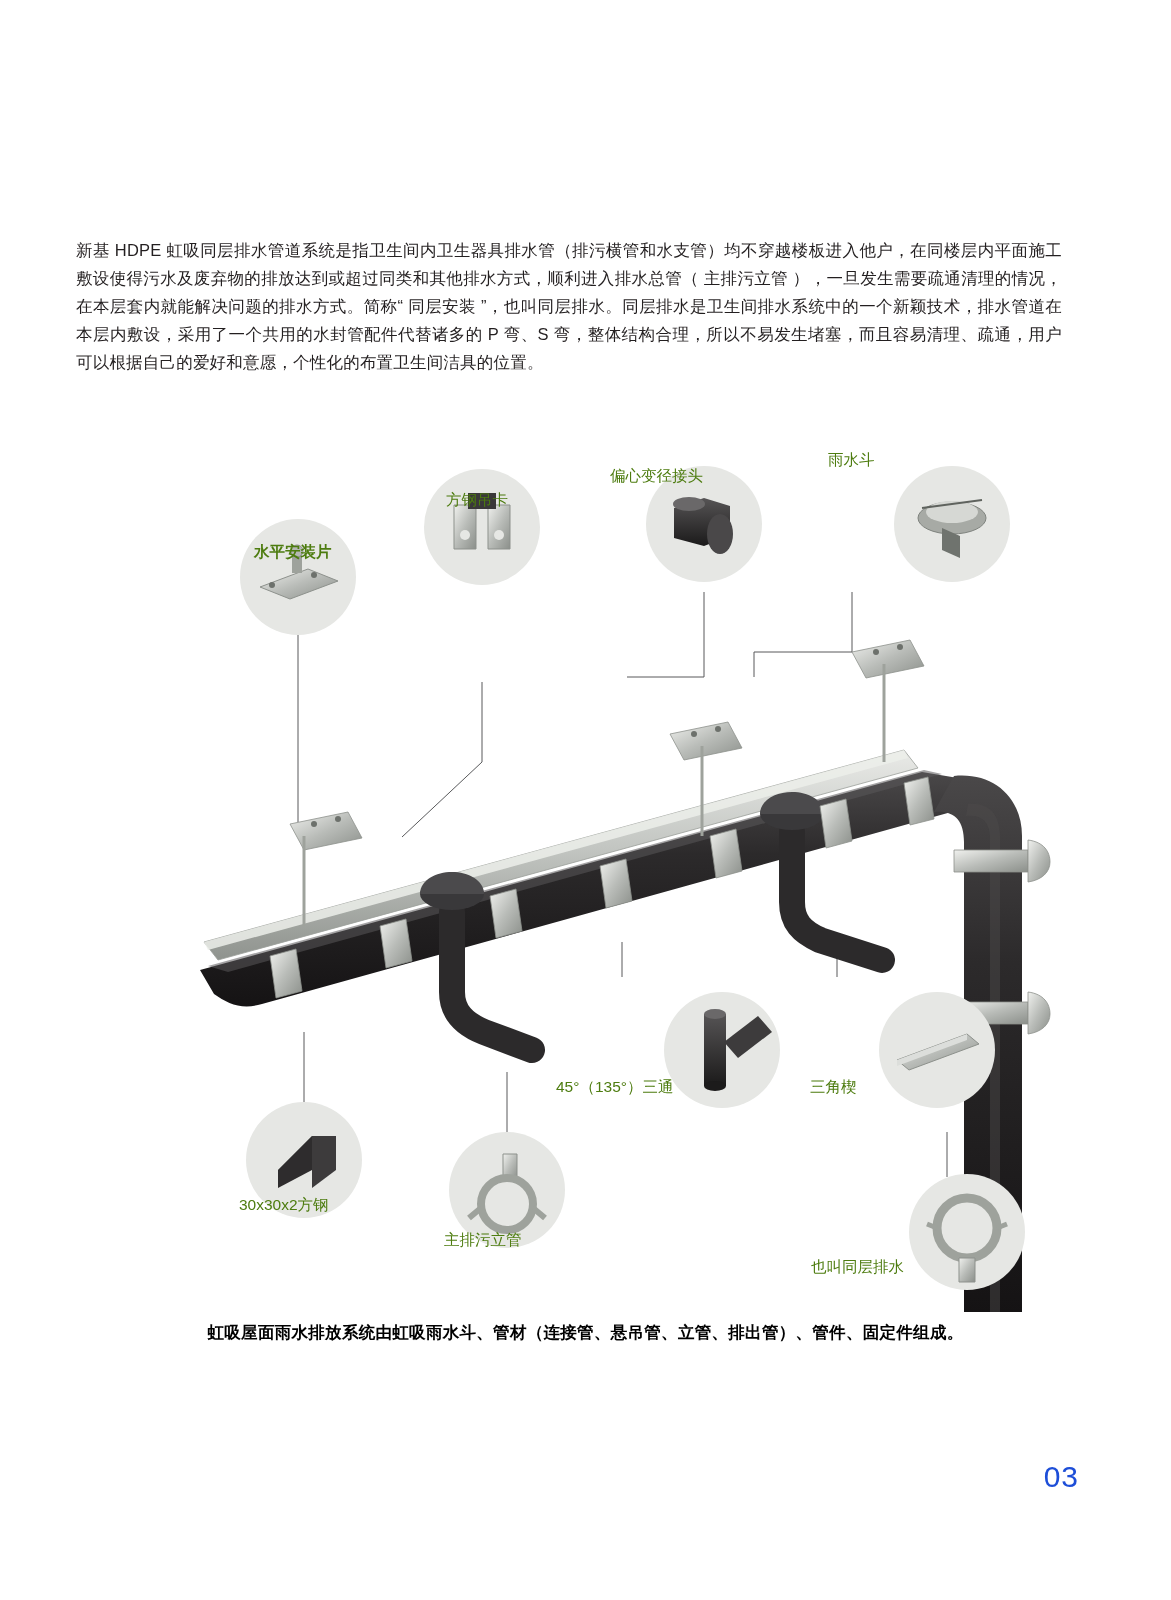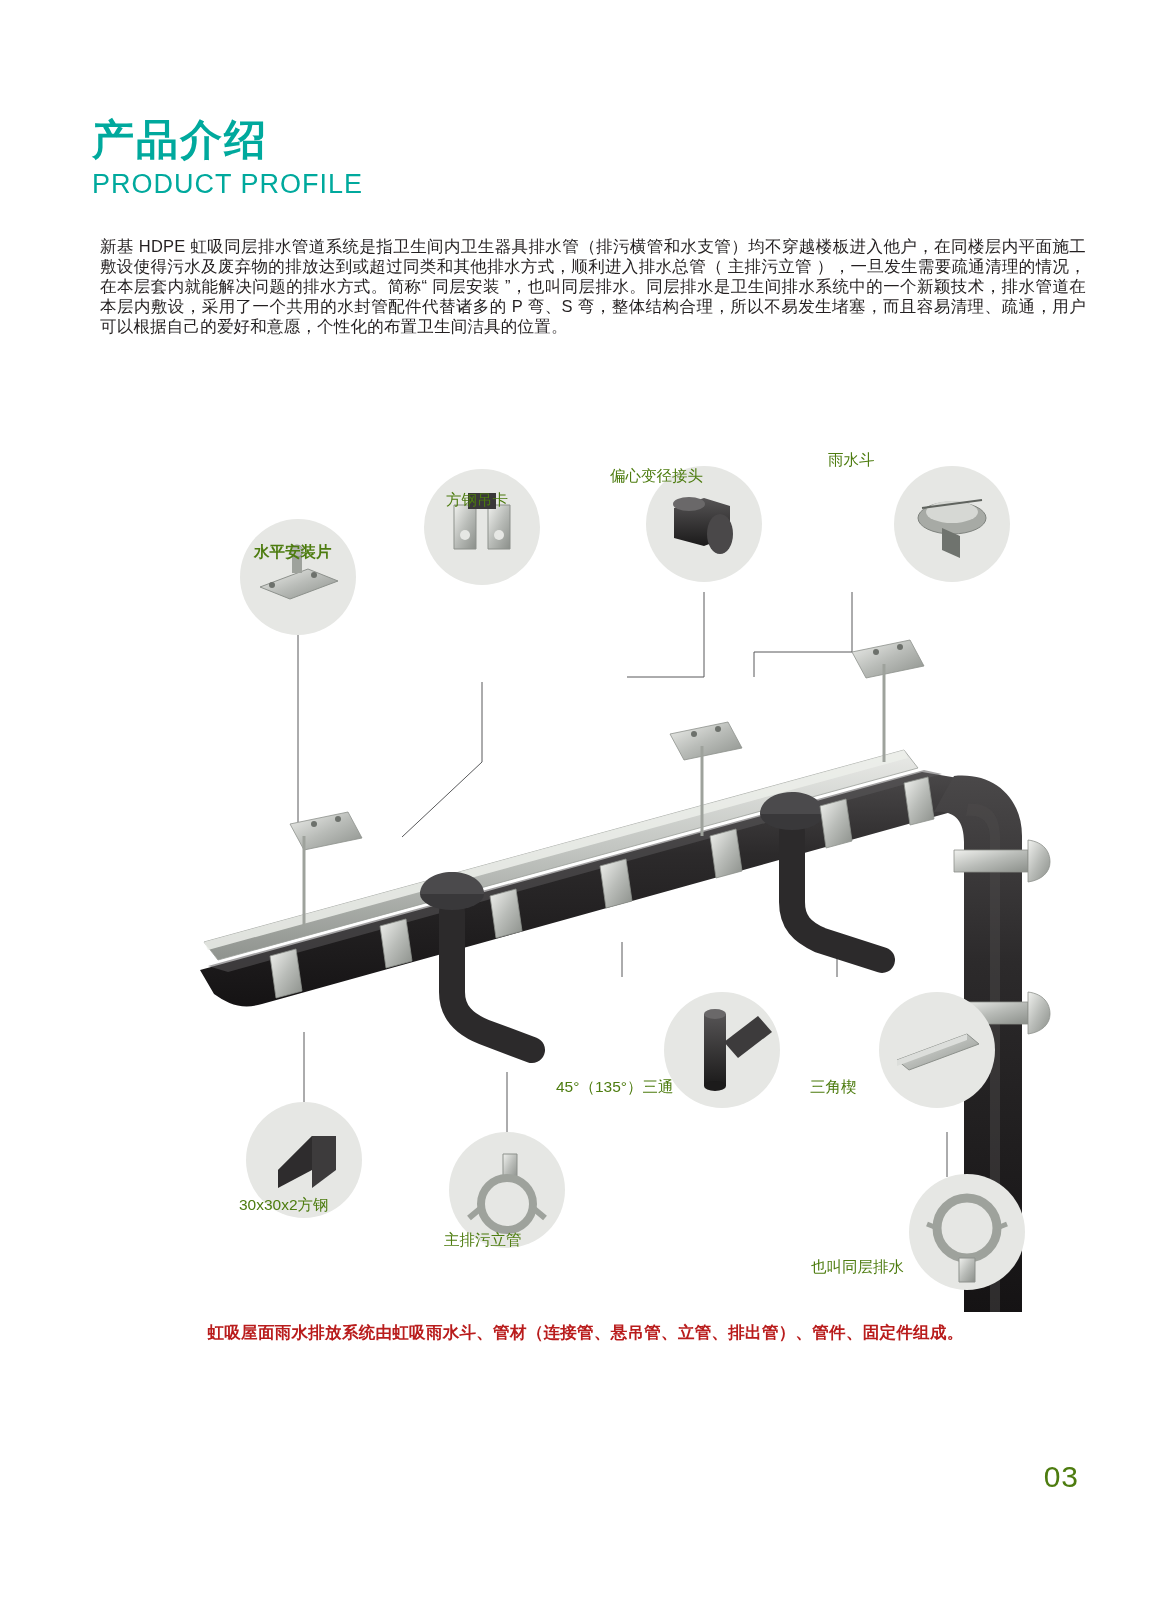--- a/index.html
+++ b/index.html
@@ -38,25 +38,25 @@
     font-size: 27px;
     color: #00a99d;
     letter-spacing: 1px;
     line-height: 1.2;
     margin: 4px 0 0 0;
     font-weight: normal;
   }
   
   .body-text {
     position: absolute;
-    left: 100px;
+    left: 76px;
     top: 236px;
     width: 986px;
     font-size: 16.5px;
-    line-height: 20px;
+    line-height: 28px;
     color: #231f20;
     text-align: justify;
     letter-spacing: 0.2px;
   }
   
   .figure {
     position: absolute;
     left: 92px;
     top: 432px;
     width: 990px;
@@ -73,43 +73,39 @@
   }
   
   .caption {
     position: absolute;
     left: 0;
     top: 1322px;
     width: 1171px;
     text-align: center;
     font-size: 16.5px;
     font-weight: bold;
-    color: #b91c1c;
+    color: #000000;
     letter-spacing: 0.3px;
   }
   
   .page-number {
     position: absolute;
     right: 92px;
     top: 1460px;
     font-size: 30px;
-    color: #4d7c0f;
+    color: #1d4ed8;
     font-weight: normal;
     letter-spacing: 1px;
   }
 </style>
 </head>
 <body>
 
 <div class="page">
 
-  <div class="header">
-    <h1 class="title-cn">产品介绍</h1>
-    <h2 class="title-en">PRODUCT PROFILE</h2>
-  </div>
 
   <div class="body-text">新基 HDPE 虹吸同层排水管道系统是指卫生间内卫生器具排水管（排污横管和水支管）均不穿越楼板进入他户，在同楼层内平面施工敷设使得污水及废弃物的排放达到或超过同类和其他排水方式，顺利进入排水总管（ 主排污立管 ），一旦发生需要疏通清理的情况，在本层套内就能解决问题的排水方式。简称“ 同层安装 ”，也叫同层排水。同层排水是卫生间排水系统中的一个新颖技术，排水管道在本层内敷设，采用了一个共用的水封管配件代替诸多的 P 弯、S 弯，整体结构合理，所以不易发生堵塞，而且容易清理、疏通，用户可以根据自己的爱好和意愿，个性化的布置卫生间洁具的位置。</div>
 
   <div class="figure">
     <svg width="990" height="880" viewBox="0 0 990 880" xmlns="http://www.w3.org/2000/svg">
       <defs>
         <linearGradient id="pipeDark" x1="0" y1="0" x2="0" y2="1">
           <stop offset="0%" stop-color="#4a4849"></stop>
           <stop offset="35%" stop-color="#2c2a2b"></stop>
           <stop offset="100%" stop-color="#151314"></stop>

